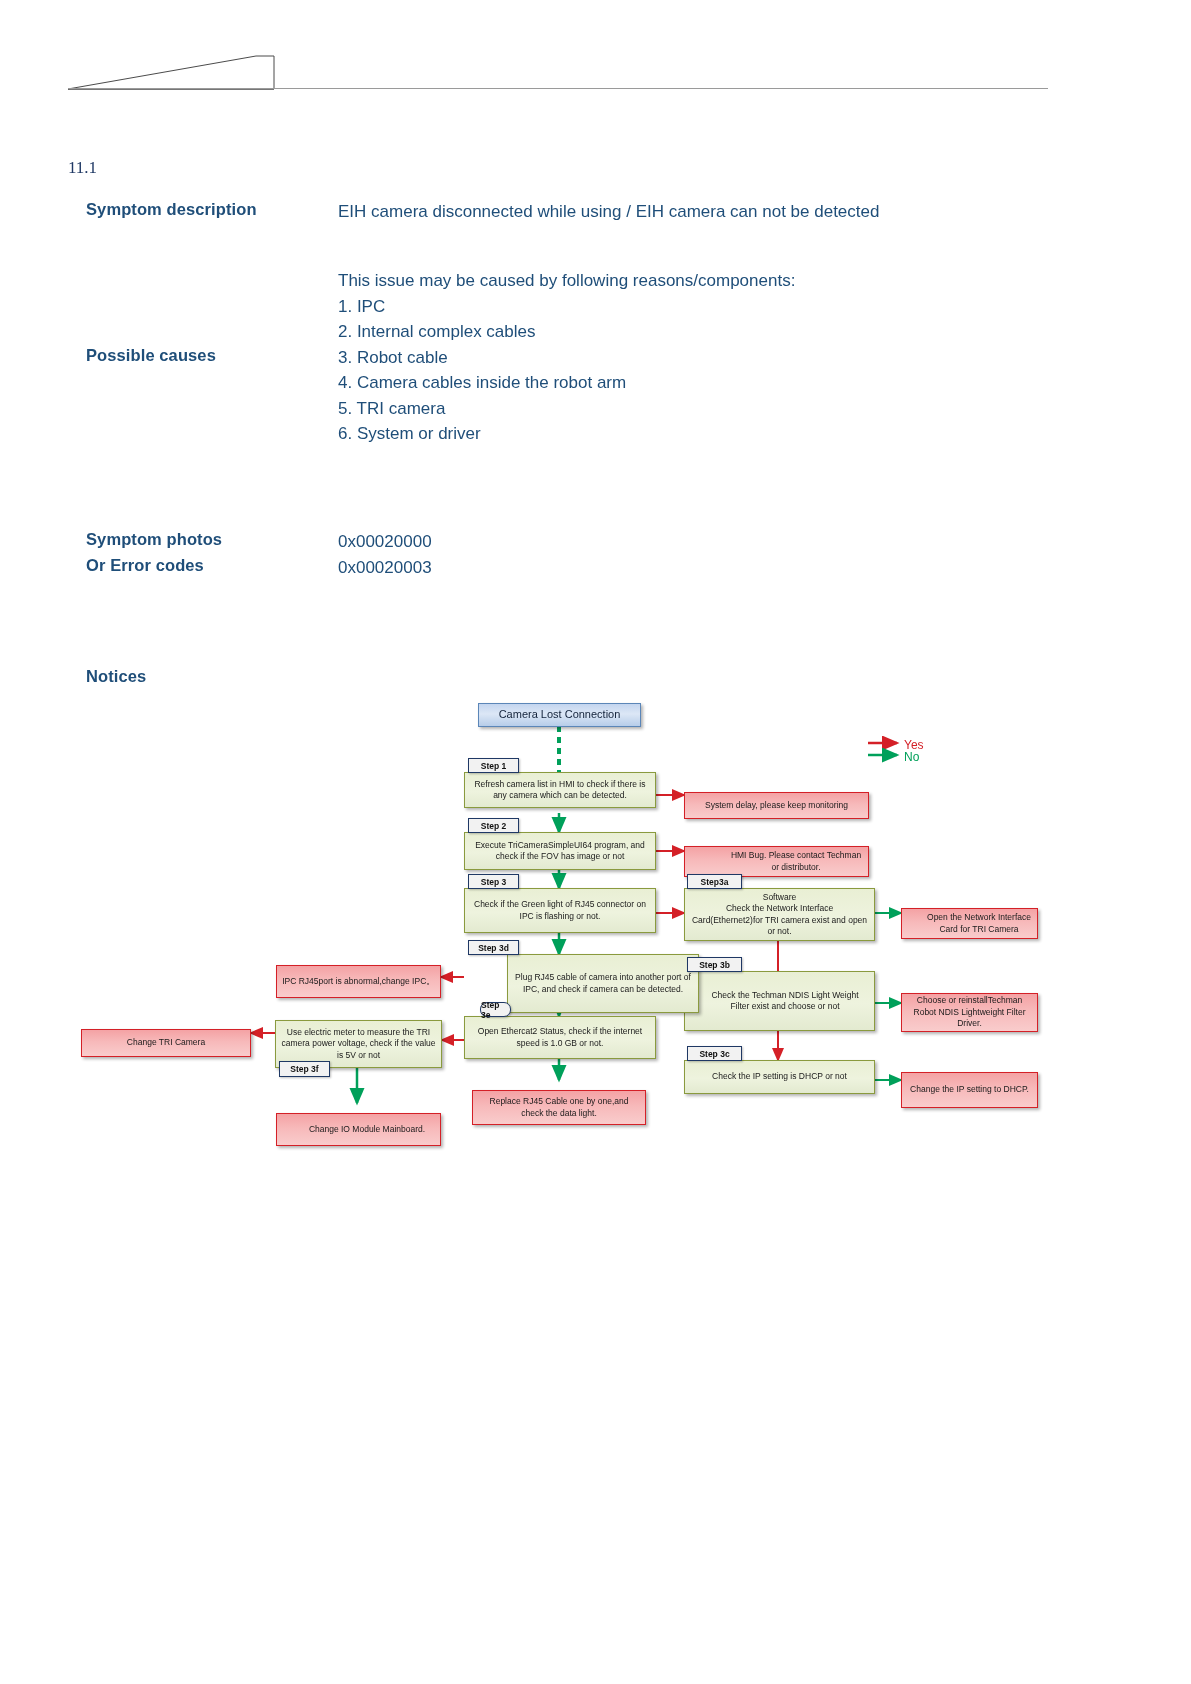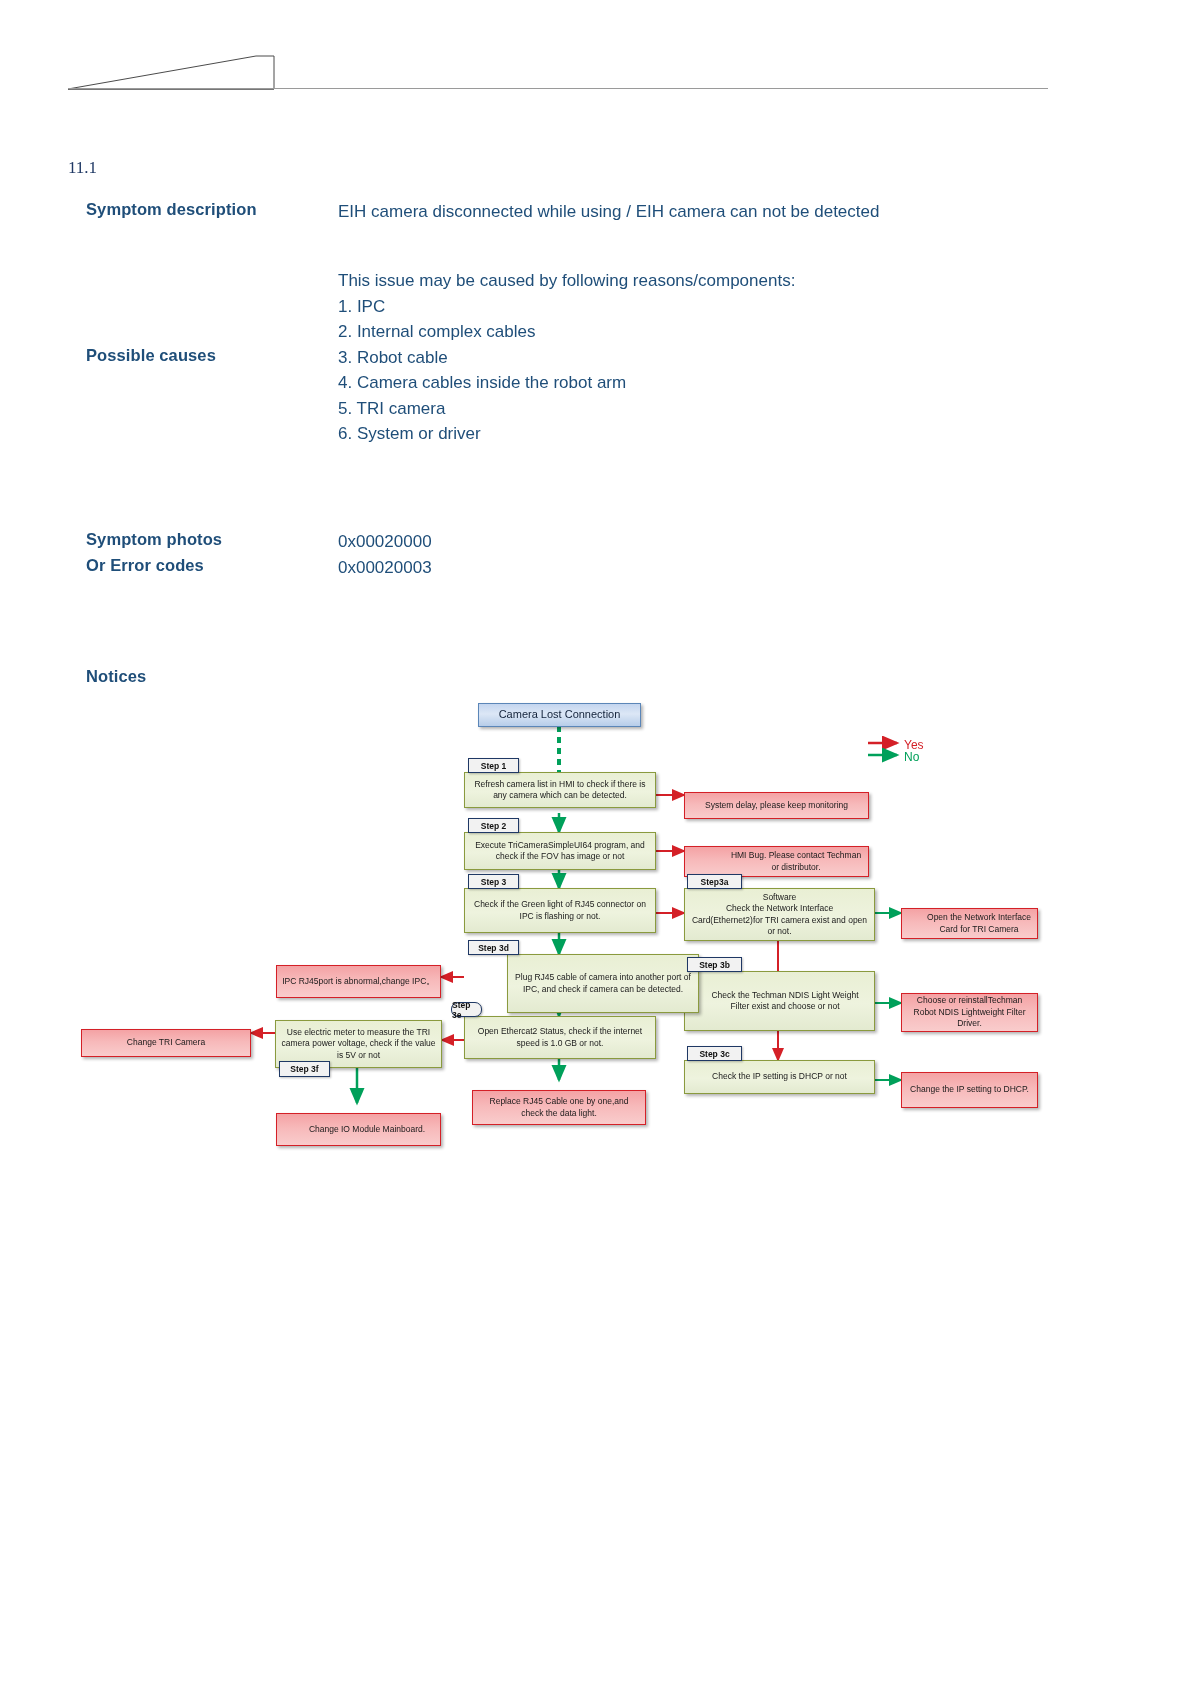--- a/index.html
+++ b/index.html
@@ -200,21 +200,21 @@
   <div class="node action" style="left:901px; top:983px; width:137px; height:39px;">Choose or reinstallTechman Robot NDIS Lightweight Filter Driver.</div>
 
   <div class="step-tag" style="left:687px; top:1046px; width:55px; height:15px;">Step 3c</div>
   <div class="node check" style="left:684px; top:1060px; width:191px; height:34px;">Check the IP setting is DHCP or not</div>
   <div class="node action" style="left:901px; top:1062px; width:137px; height:36px;">Change the IP setting to DHCP.</div>
 
   <div class="step-tag" style="left:468px; top:940px; width:51px; height:15px;">Step 3d</div>
   <div class="node check" style="left:464px; top:954px; width:192px; height:59px;margin-left:43px;">Plug RJ45 cable of camera into another port of IPC, and check if camera can be detected.</div>
   <div class="node action" style="left:276px; top:955px; width:165px; height:33px;">IPC RJ45port is abnormal,change IPC。</div>
 
-  <div class="step-tag" style="left:451px; top:1002px; width:31px; height:15px;border-radius:7px;">Step 3e</div>
+  <div class="step-tag" style="left:480px; top:1002px; width:31px; height:15px;border-radius:7px;">Step 3e</div>
   <div class="node check" style="left:464px; top:1016px; width:192px; height:43px;">Open Ethercat2 Status, check if the internet speed is 1.0 GB or not.</div>
   <div class="node action" style="left:472px; top:1080px; width:174px; height:35px;">Replace RJ45 Cable one by one,and check the data light.</div>
 
   <div class="step-tag" style="left:279px; top:1061px; width:51px; height:16px;">Step 3f</div>
   <div class="node check" style="left:275px; top:1020px; width:167px; height:48px;">Use electric meter to measure the TRI camera power voltage, check if the value is 5V or not</div>
   <div class="node action" style="left:81px; top:1019px; width:170px; height:28px;">Change TRI Camera</div>
   <div class="node action" style="left:276px; top:1103px; width:165px; height:33px;padding-left:22px;">Change IO Module Mainboard.</div>
 
 </div>
 

